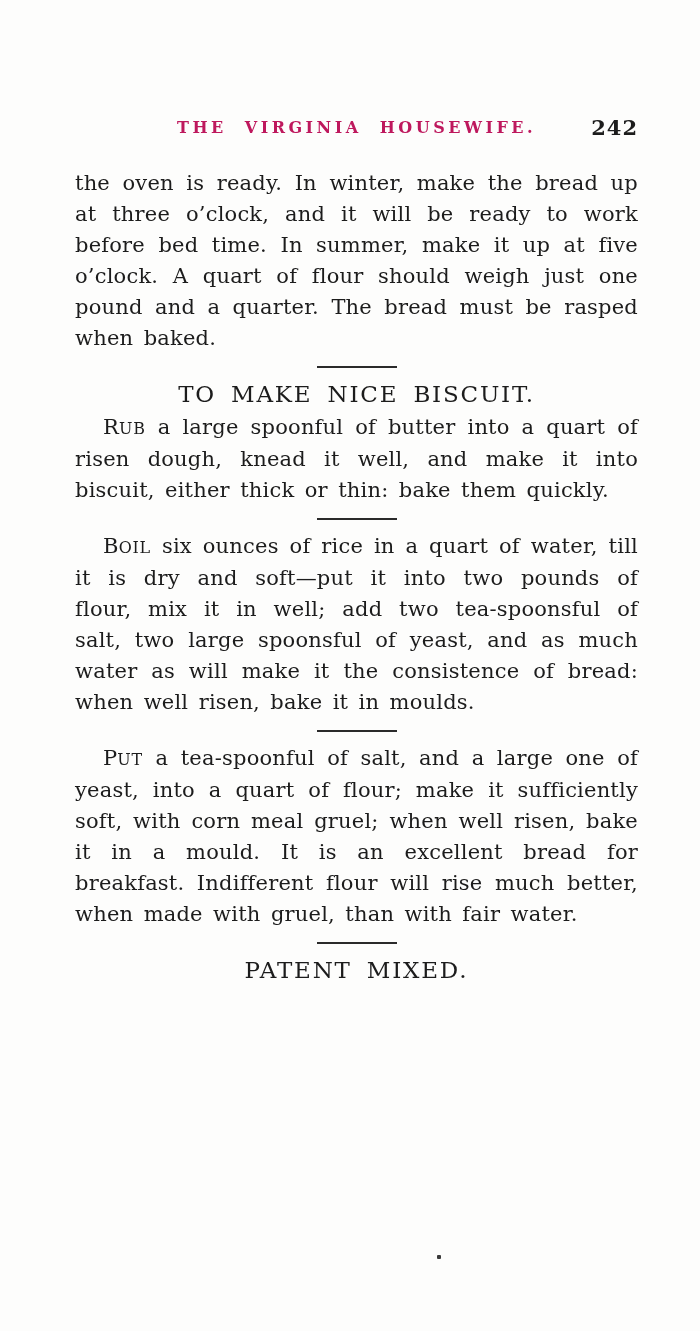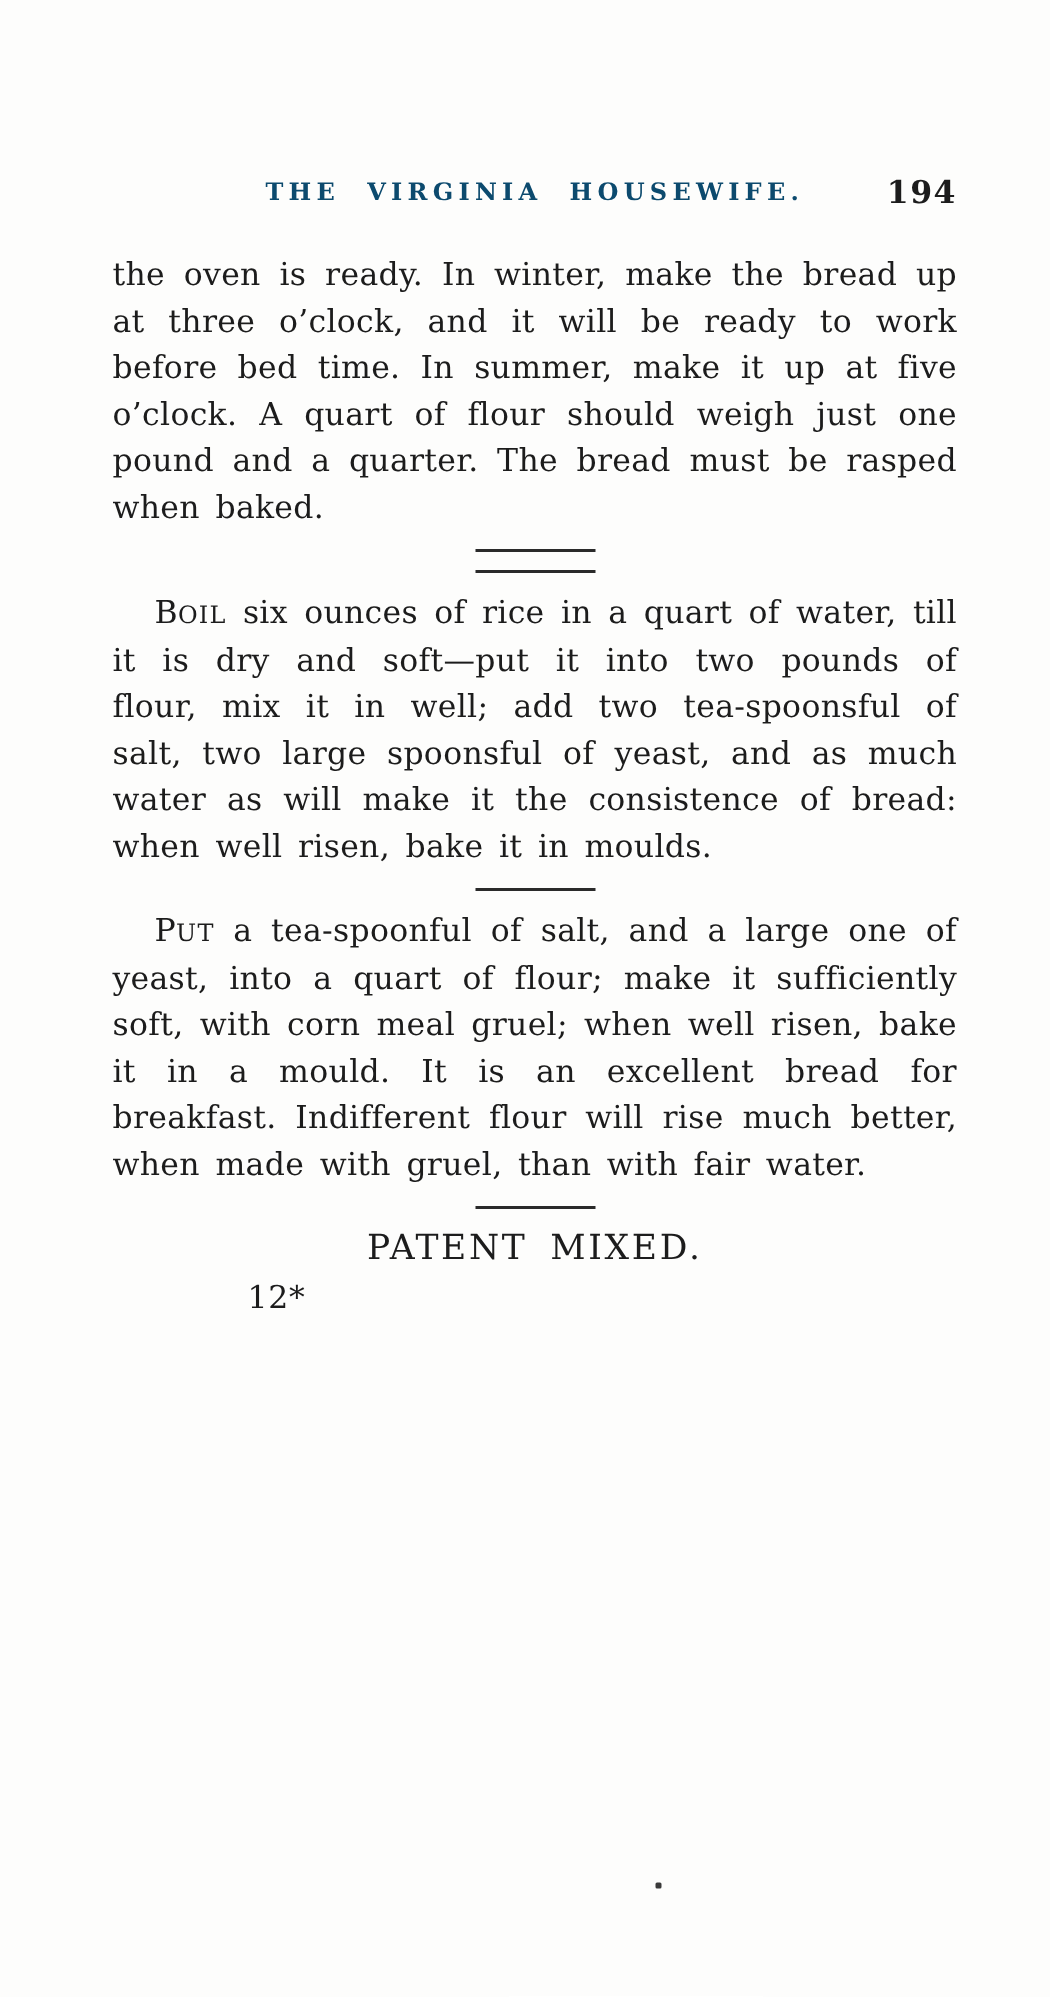--- a/index.html
+++ b/index.html
@@ -20,21 +20,21 @@
     position: relative;
     margin: 118px 62px 0 75px;
   }
   .running-title {
     display: block;
     text-align: center;
     font-size: 16px;
     font-weight: 700;
     letter-spacing: 3.5px;
     word-spacing: 9px;
-    color: #0c4a6e;
+    color: #be185d;
   }
   .page-number {
     position: absolute;
     right: 0;
     bottom: -3px;
     font-size: 21px;
     font-weight: 700;
     letter-spacing: 1px;
   }
   .content {
@@ -90,47 +90,50 @@
     border-radius: 1px;
   }
 </style>
 </head>
 <body>
 
 <div class="page">
 
   <header class="page-header">
     <span class="running-title">THE VIRGINIA HOUSEWIFE.</span>
-    <span class="page-number">194</span>
+    <span class="page-number">242</span>
   </header>
 
   <main class="content">
 
     <p class="body-par continuation">the oven is ready.  In winter, make the bread up at three o’clock, and it will be ready to work before bed time.  In summer, make it up at five o’clock.  A quart of flour should weigh just one pound and a quarter.  The bread must be rasped when baked.</p>
 
     <div class="divider"></div>
 
+    <section>
+      <h2 class="recipe-heading">TO MAKE NICE BISCUIT.</h2>
+      <p class="body-par indent"><span class="lead-initial">R</span><span class="lead-small">UB</span><span> a large spoonful of butter into a quart of risen dough, knead it well, and make it into biscuit, either thick or thin:  bake them quickly.</span></p>
+    </section>
 
     <div class="divider"></div>
 
     <section>
       <p class="body-par indent"><span class="lead-initial">B</span><span class="lead-small">OIL</span><span> six ounces of rice in a quart of water, till it is dry and soft—put it into two pounds of flour, mix it in well; add two tea-spoonsful of salt, two large spoonsful of yeast, and as much water as will make it the consistence of bread:  when well risen, bake it in moulds.</span></p>
     </section>
 
     <div class="divider"></div>
 
     <section>
       <p class="body-par indent"><span class="lead-initial">P</span><span class="lead-small">UT</span><span> a tea-spoonful of salt, and a large one of yeast, into a quart of flour; make it sufficiently soft, with corn meal gruel; when well risen, bake it in a mould.  It is an excellent bread for breakfast.  Indifferent flour will rise much better, when made with gruel, than with fair water.</span></p>
     </section>
 
     <div class="divider"></div>
 
     <section>
       <h2 class="recipe-heading">PATENT MIXED.</h2>
     </section>
 
-    <p class="signature">12*</p>
 
   </main>
 
   <div class="ink-speck"></div>
 
 </div>
 
 </body></html>

